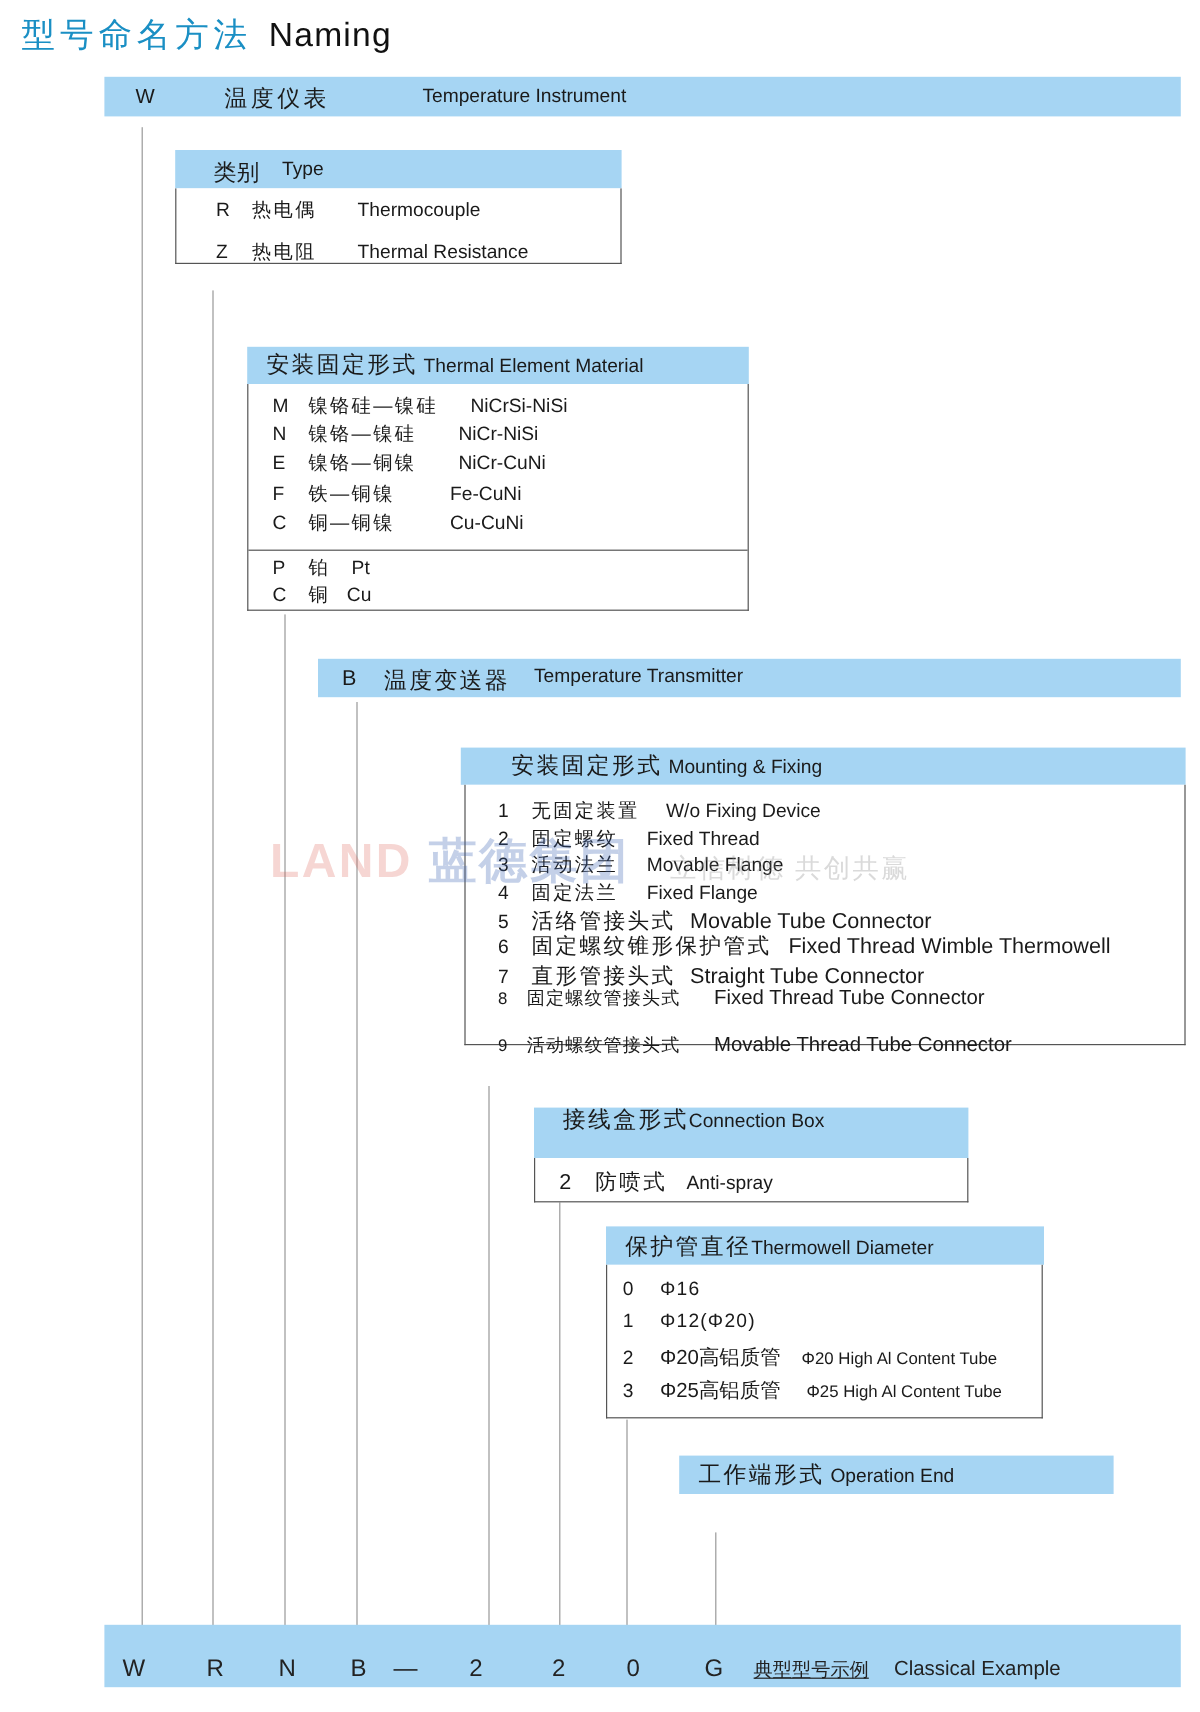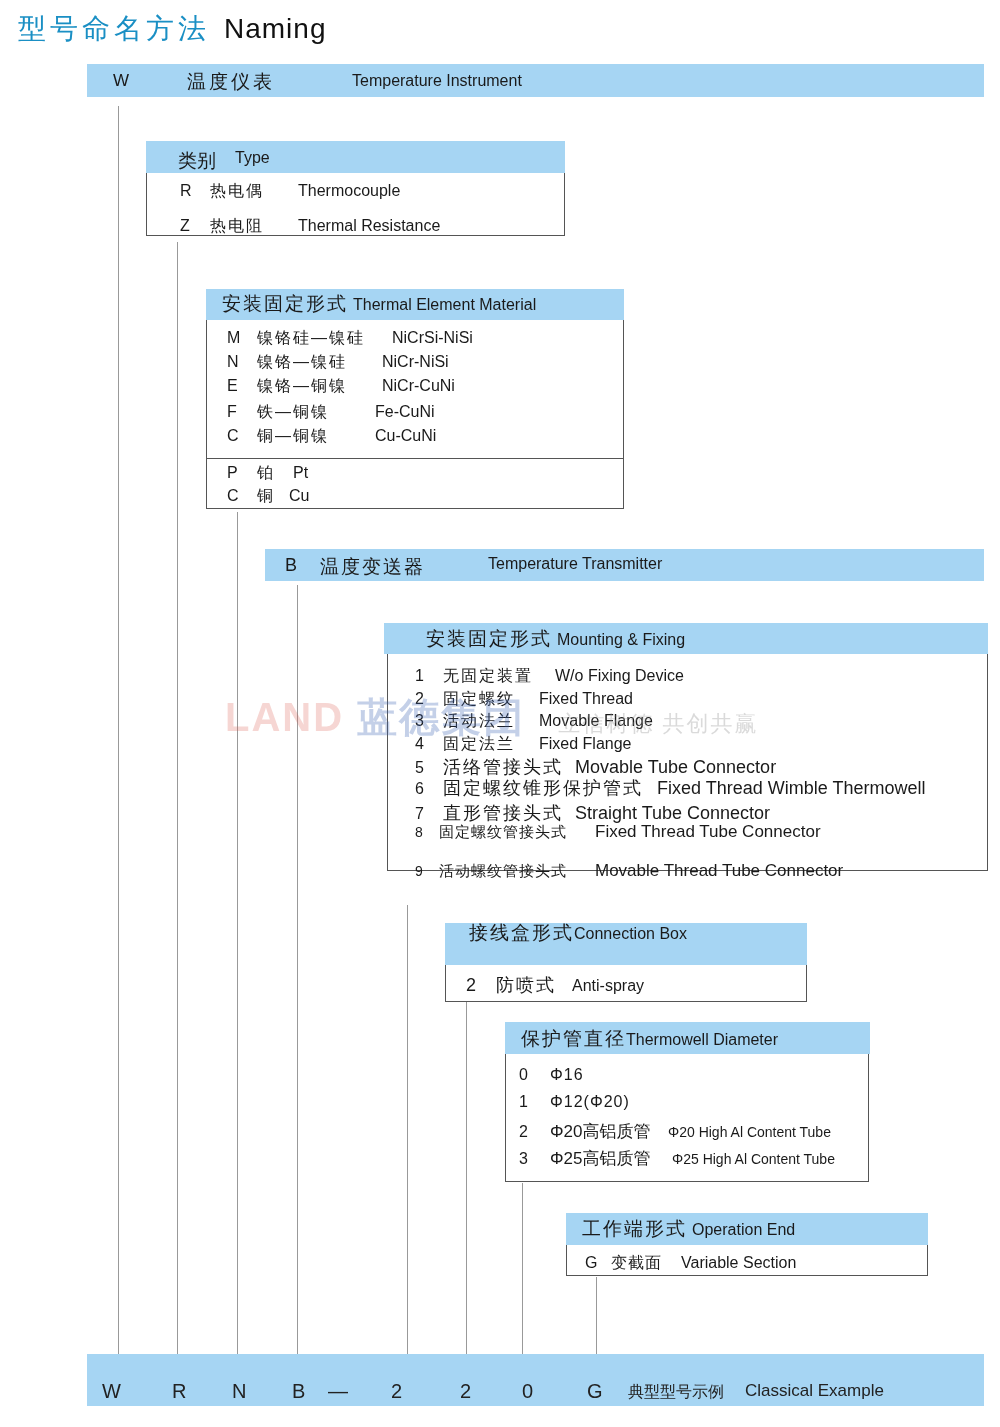--- a/index.html
+++ b/index.html
@@ -37,21 +37,21 @@
 <div class="vline" style="left:466px; top:992px; height:364px;"></div>
 <div class="vline" style="left:522px; top:1183px; height:173px;"></div>
 <div class="vline" style="left:596px; top:1277px; height:79px;"></div>
 
 <div class="abs bar" style="left:87px; top:64px; width:897px; height:33px;">
   <span class="abs" style="left:26px; top:7px; font-size:17px;">W</span>
   <span class="abs" style="left:100px; top:5px; font-size:19px; letter-spacing:3px;">温度仪表</span>
   <span class="abs" style="left:265px; top:8px; font-size:16px;">Temperature Instrument</span>
 </div>
 
-<div class="abs" style="left:146px; top:141px; width:419px;border-radius:23px;">
+<div class="abs" style="left:146px; top:125px; width:372px;border-radius:23px;">
   <div class="bar hdr" style="height:32px; padding-left:32px; line-height:34px;">
     <span style="font-size:19px;">类别</span>
     <span class="en" style="margin-left:14px; vertical-align:4px;">Type</span>
   </div>
   <div class="box" style="height:62px; position:relative;">
     <div class="row" style="left:33px; top:8px;">
       <span class="code">R</span><span style="width:88px; letter-spacing:2px;">热电偶</span><span>Thermocouple</span>
     </div>
     <div class="row" style="left:33px; top:43px;">
       <span class="code">Z</span><span style="width:88px; letter-spacing:2px;">热电阻</span><span>Thermal Resistance</span>
@@ -72,21 +72,21 @@
     <div class="row" style="left:20px; top:106px;"><span class="code">C</span><span style="width:118px; letter-spacing:2px;">铜—铜镍</span><span>Cu-CuNi</span></div>
     <div style="position:absolute; left:0; right:0; top:138px; height:1px; background:#555;"></div>
     <div class="row" style="left:20px; top:143px;"><span class="code">P</span><span style="width:36px;">铂</span><span>Pt</span></div>
     <div class="row" style="left:20px; top:166px;"><span class="code">C</span><span style="width:32px;">铜</span><span>Cu</span></div>
   </div>
 </div>
 
 <div class="abs bar" style="left:265px; top:549px; width:719px; height:32px;">
   <span class="abs" style="left:20px; top:6px; font-size:18px;">B</span>
   <span class="abs" style="left:55px; top:5px; font-size:19px; letter-spacing:2px;">温度变送器</span>
-  <span class="abs" style="left:180px; top:6px; font-size:16px;margin-left:43px;">Temperature Transmitter</span>
+  <span class="abs" style="left:180px; top:6px; font-size:16px;">Temperature Transmitter</span>
 </div>
 
 <div class="abs" style="left:384px; top:623px; width:604px;">
   <div class="bar hdr" style="height:31px; padding-left:42px; line-height:31px;">
     <span style="font-size:19px; letter-spacing:2px;text-align:right;">安装固定形式</span>
     <span class="en">Mounting &amp; Fixing</span>
   </div>
   <div class="box" style="height:216px; position:relative; margin-left:3px;">
     <div class="row" style="left:27px; top:12px;"><span style="width:28px;">1</span><span style="width:112px; letter-spacing:2px;">无固定装置</span><span>W/o Fixing Device</span></div>
     <div class="row" style="left:27px; top:35px;"><span style="width:28px;">2</span><span style="width:96px; letter-spacing:2px;">固定螺纹</span><span>Fixed Thread</span></div>
@@ -125,31 +125,28 @@
     <div class="row" style="left:13px; top:66px; font-size:17px;"><span style="width:31px; font-size:16px;">2</span><span style="width:118px;">Φ20高铝质管</span><span style="font-size:14px;">Φ20 High Al Content Tube</span></div>
     <div class="row" style="left:13px; top:93px; font-size:17px;"><span style="width:31px; font-size:16px;">3</span><span style="width:122px;">Φ25高铝质管</span><span style="font-size:14px;">Φ25 High Al Content Tube</span></div>
   </div>
 </div>
 
 <div class="abs" style="left:566px; top:1213px; width:362px;">
   <div class="bar hdr" style="height:32px; padding-left:16px; line-height:32px;">
     <span style="font-size:19px; letter-spacing:2px;">工作端形式</span>
     <span class="en">Operation End</span>
   </div>
-  <div class="box" style="height:30px; position:relative;">
-    <div class="row" style="left:18px; top:8px;"><span style="width:26px;">G</span><span style="width:70px; letter-spacing:1px;">变截面</span><span>Variable Section</span></div>
-  </div>
 </div>
 
 <div class="abs bar" style="left:87px; top:1354px; width:897px; height:52px;"></div>
 <div class="example">
   <span style="left:102px;">W</span>
   <span style="left:172px;">R</span>
   <span style="left:232px;">N</span>
   <span style="left:292px;">B</span>
   <span style="left:328px;">—</span>
   <span style="left:391px;">2</span>
   <span style="left:460px;">2</span>
   <span style="left:522px;">0</span>
   <span style="left:587px;">G</span>
-  <span style="left:628px; font-size:16px; top:1382px;">典型型号示例</span>
+  <span style="left:628px; font-size:16px; top:1382px;text-decoration:underline;">典型型号示例</span>
   <span style="left:745px; font-size:17px; top:1381px;">Classical Example</span>
 </div>
 
 </body></html>

